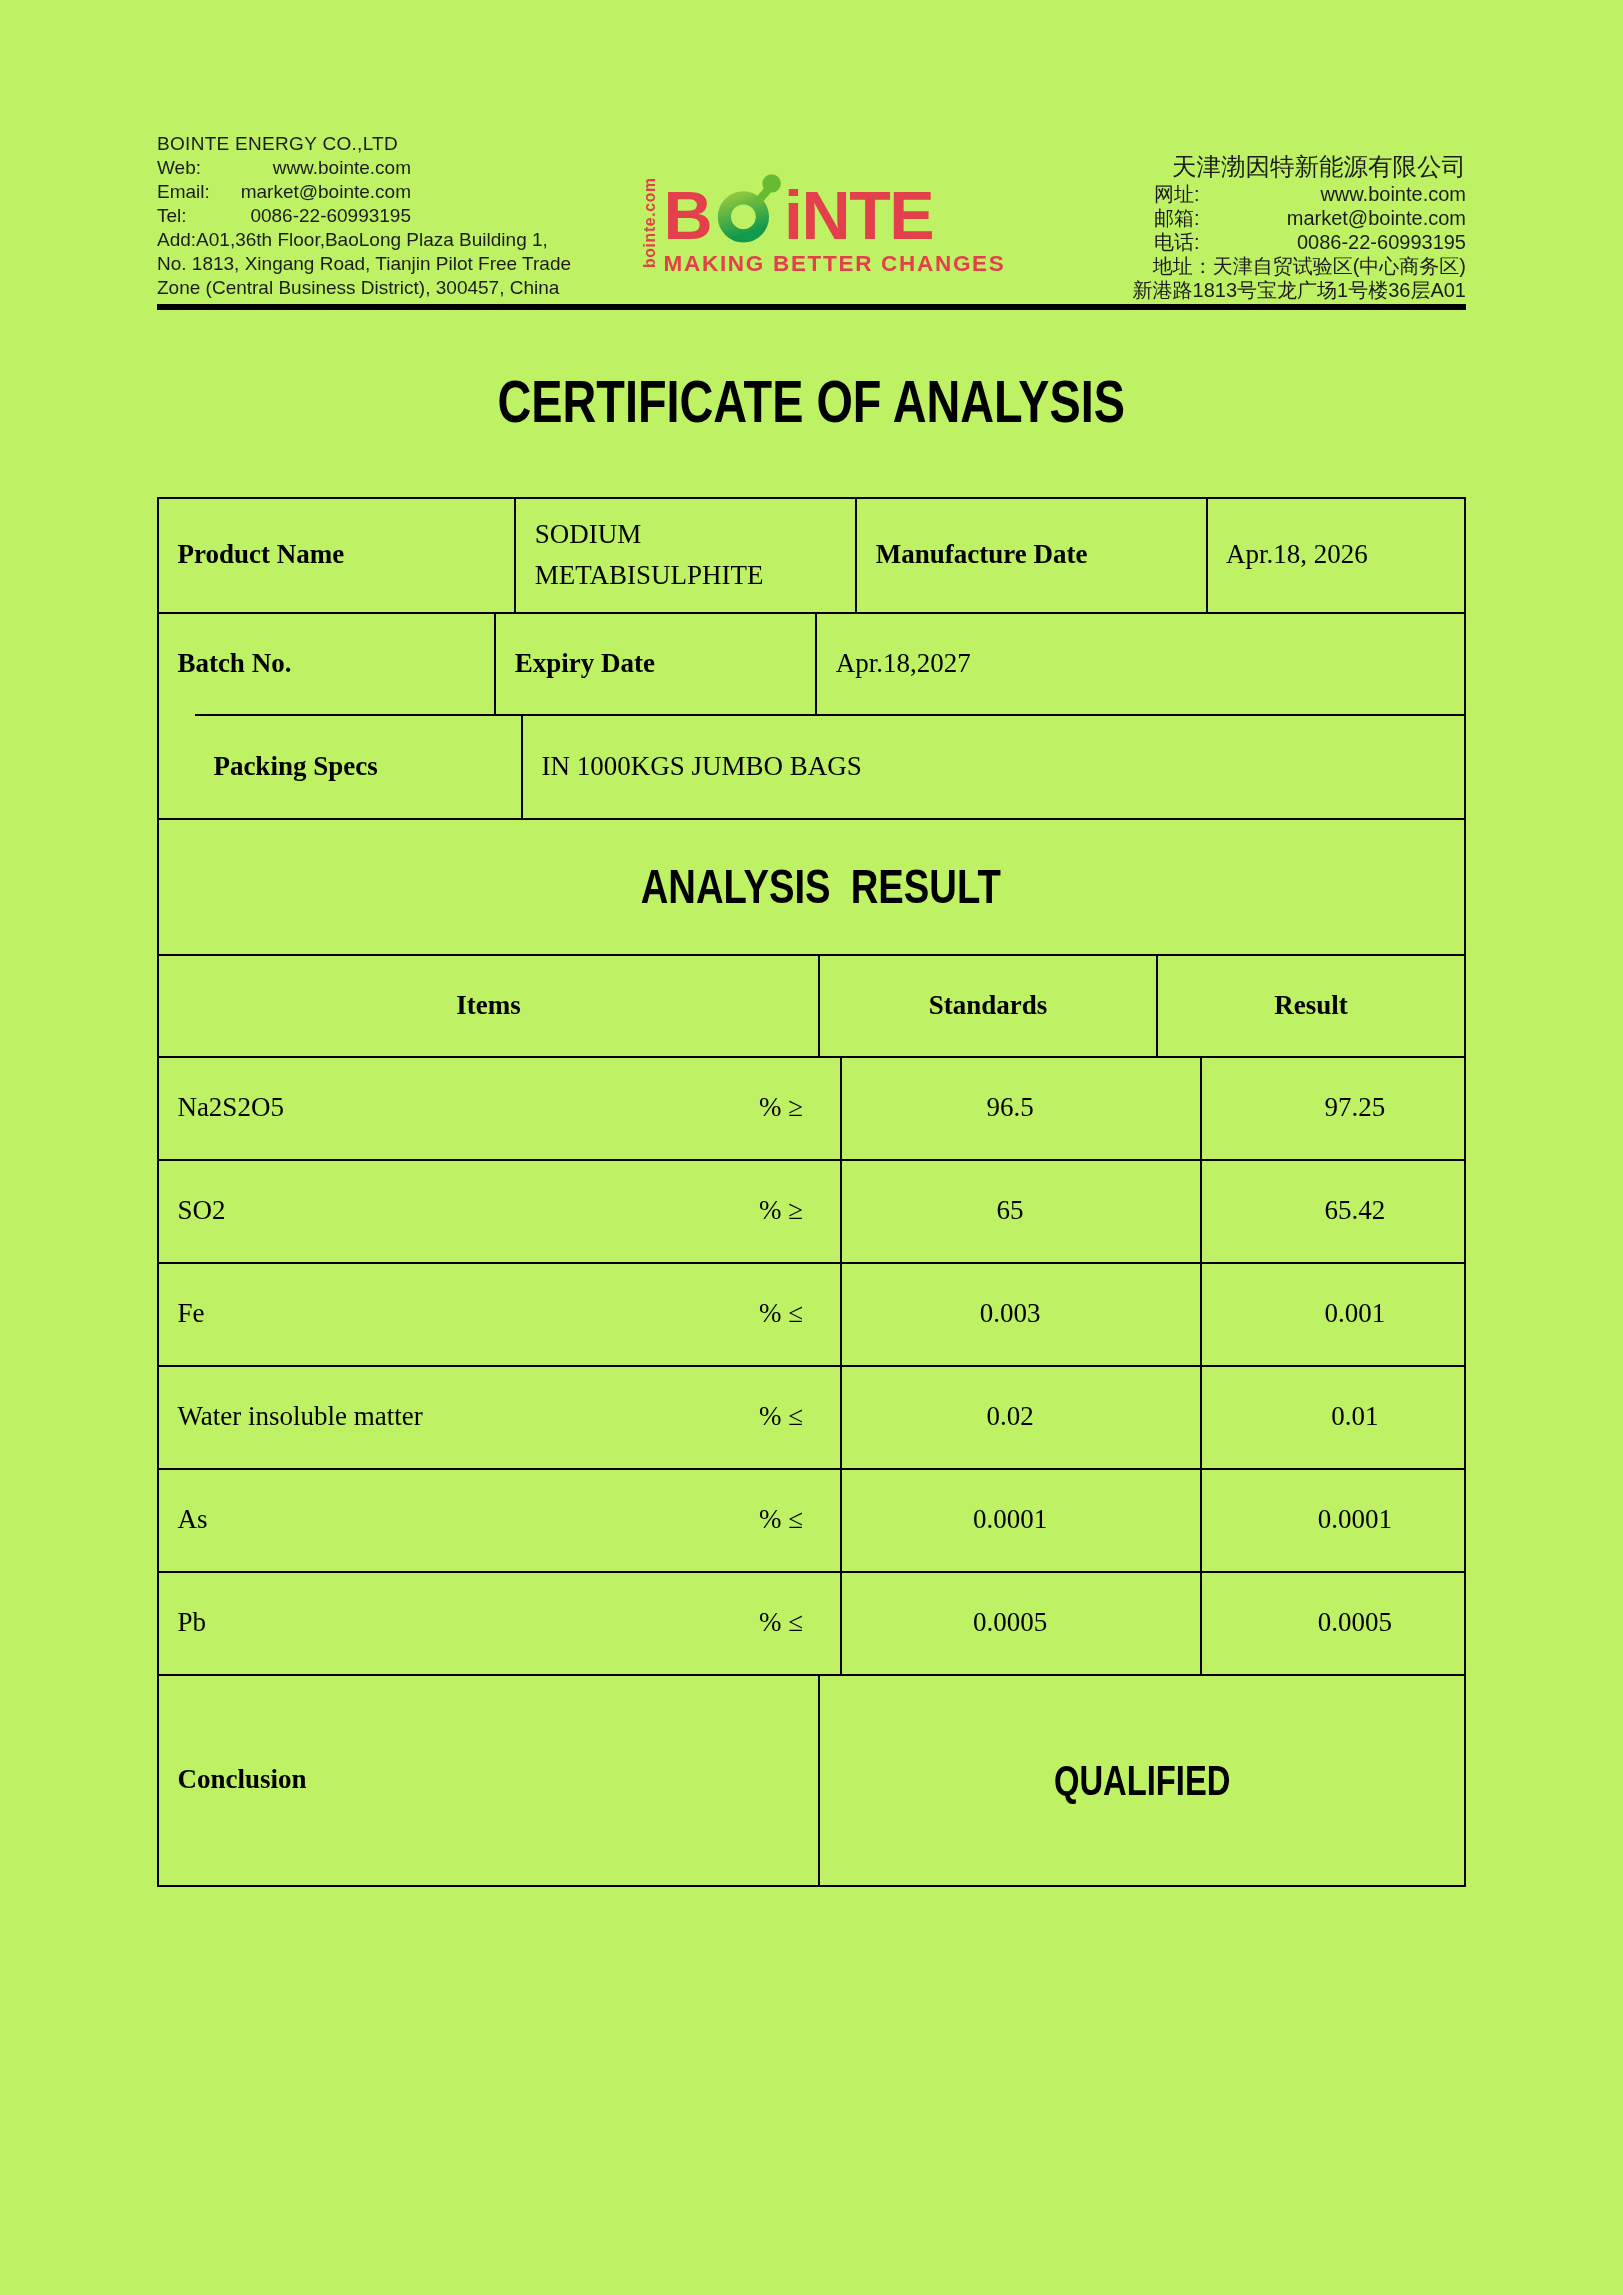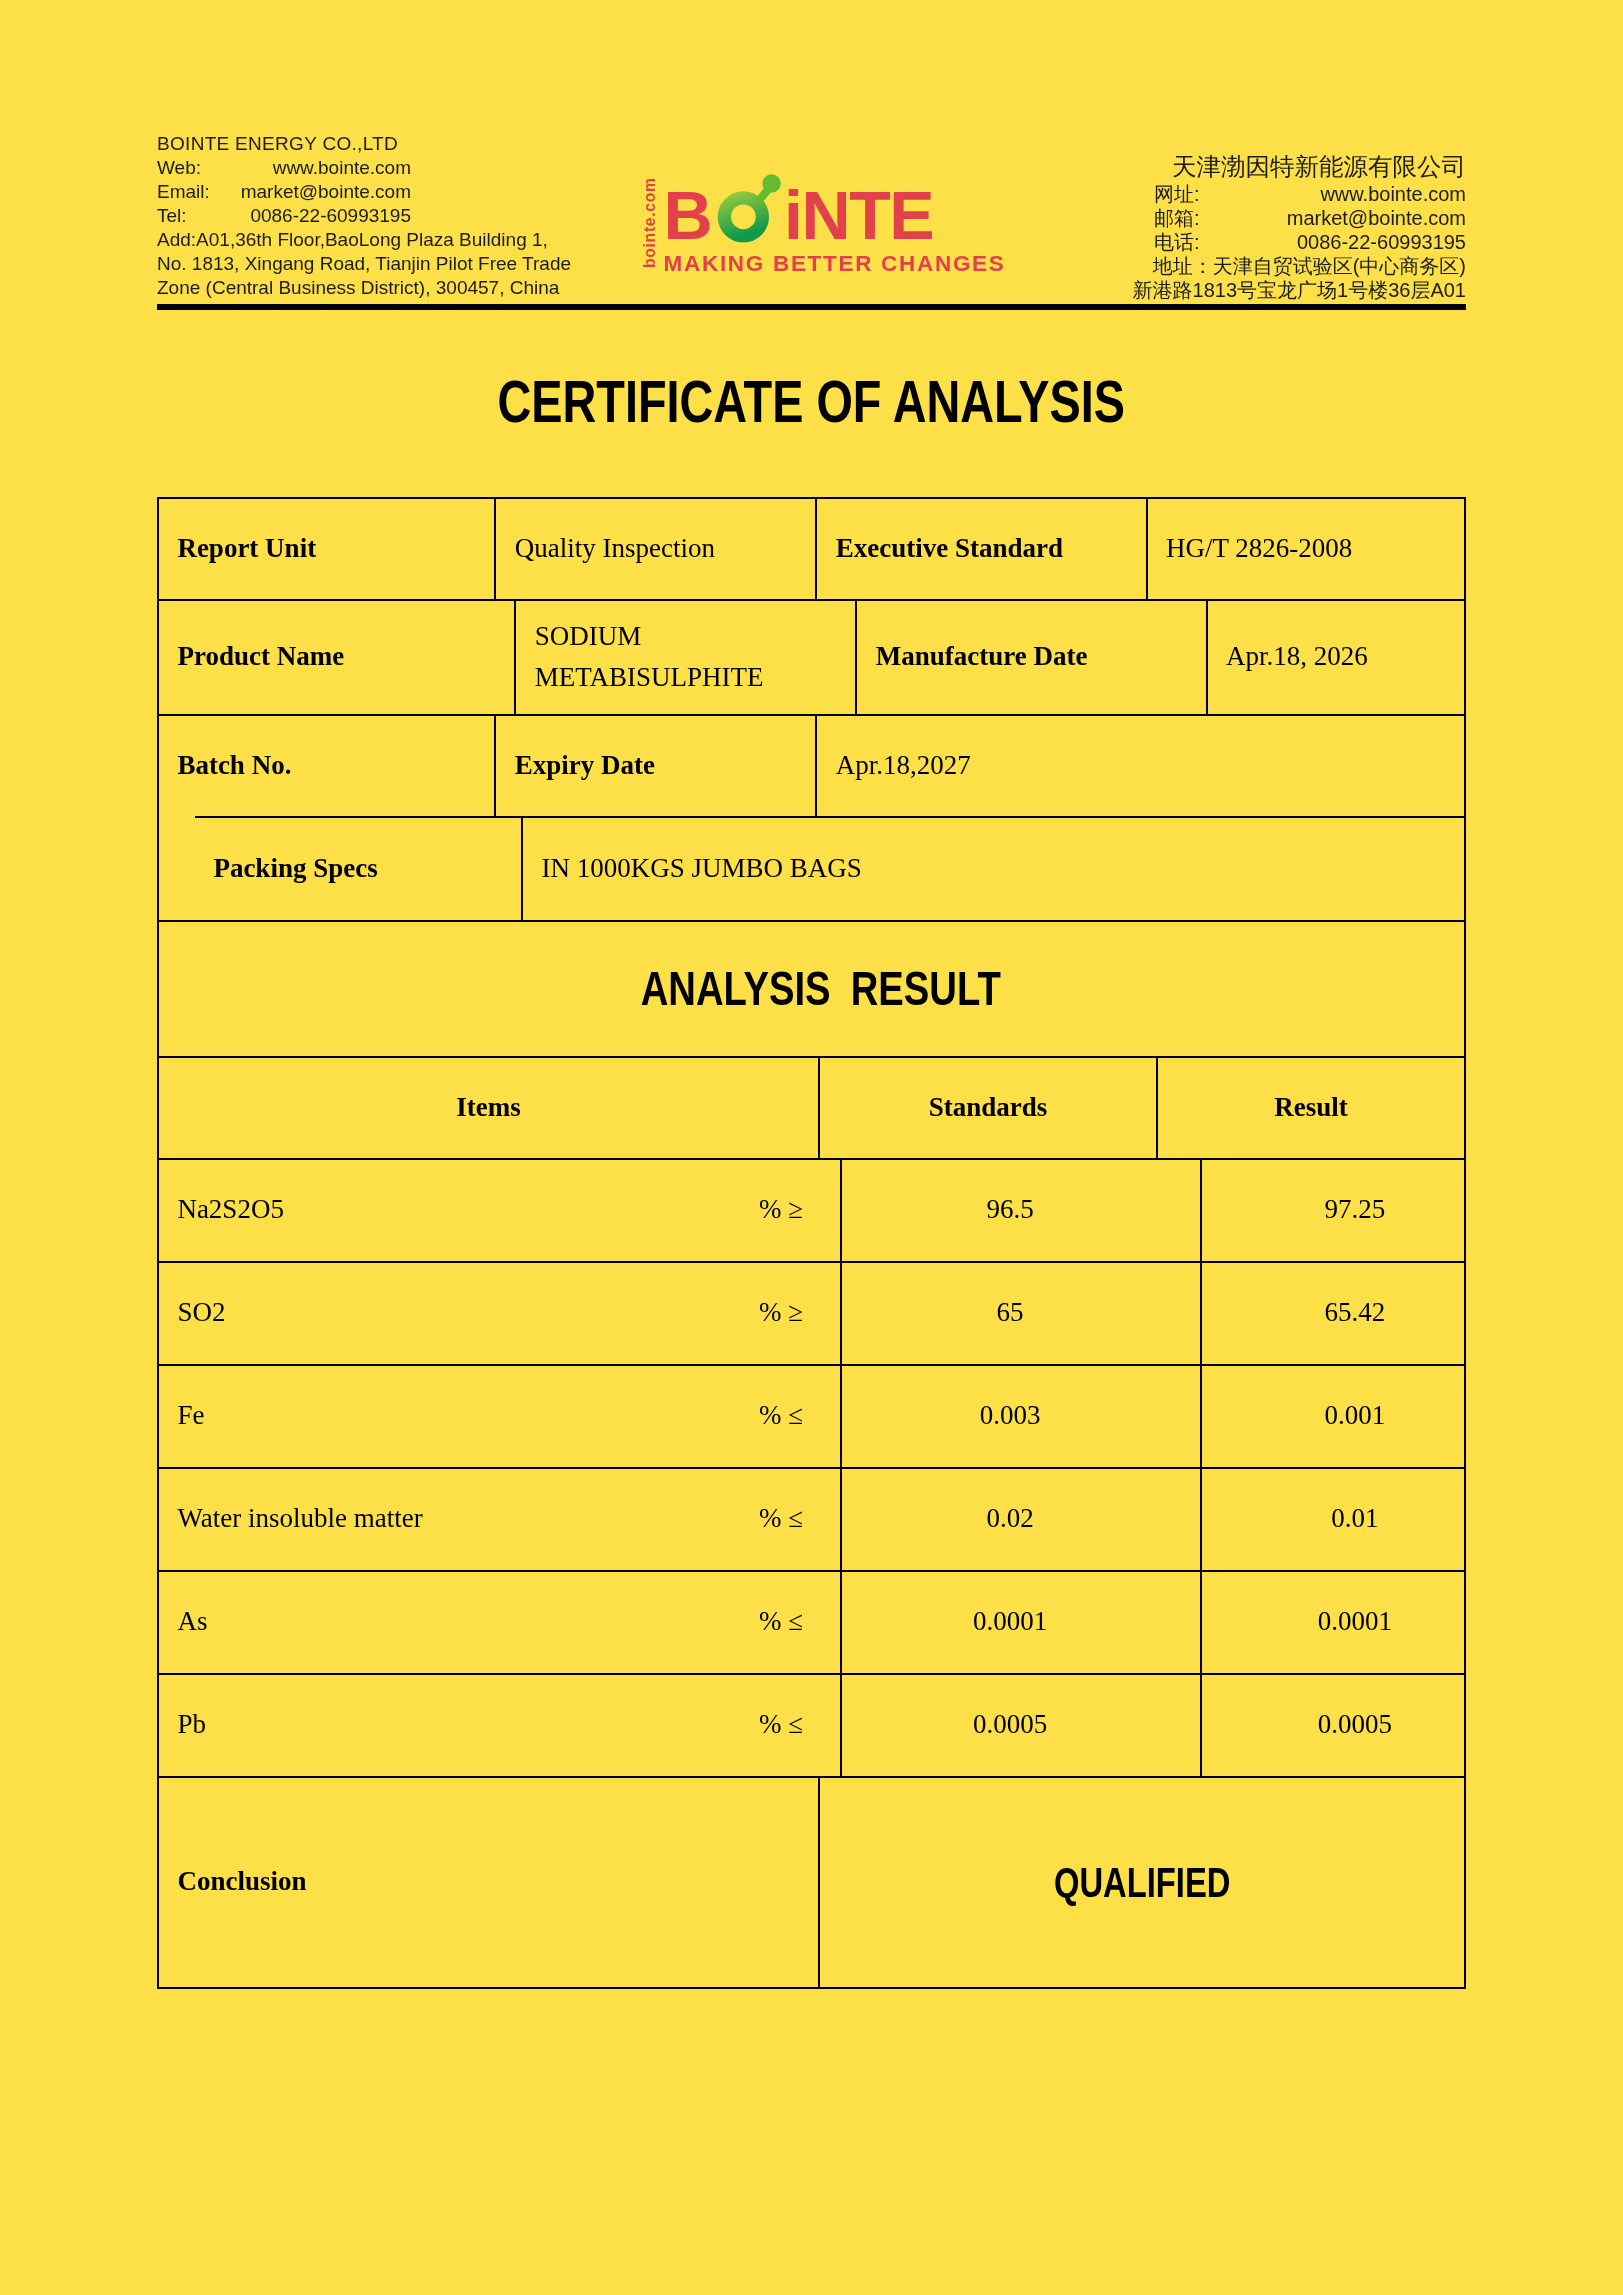--- a/index.html
+++ b/index.html
@@ -1,19 +1,19 @@
 <!DOCTYPE html>
 <html style="font-size:11px"><head>
 <meta charset="utf-8">
 <style>
   html,body { margin:0; padding:0; background:#ffffff; }
   .page {
     position:relative;
     width:1623px; height:2295px;
-    background:#fde047;
+    background:#bef264;
     box-sizing:border-box;
     padding:132px 157px 0 157px;
     font-family:"Liberation Sans","DejaVu Sans",sans-serif;
     color:#000;
   }
 
   
   .letterhead { display:flex; justify-content:space-between; align-items:flex-start; height:169px; }
   .lh-col { font-size:19px; line-height:24px; color:#1c1c1c; }
   .lh-left { width:423px; }
@@ -162,26 +162,20 @@
   </header>
 
   <div class="rule"></div>
 
   <h1 class="doc-title">
     <span class="condensed">CERTIFICATE OF ANALYSIS</span>
   </h1>
 
   <section class="tbl">
 
-    <div class="row r4 h-info1">
-      <div class="cell lbl">Report Unit</div>
-      <div class="cell">Quality Inspection</div>
-      <div class="cell lbl">Executive Standard</div>
-      <div class="cell">HG/T 2826-2008</div>
-    </div>
 
     <div class="row r4 h-info2">
       <div class="cell lbl">Product Name</div>
       <div class="cell">
           <span class="wrap-narrow">SODIUM METABISULPHITE</span>
         </div>
       <div class="cell lbl">Manufacture Date</div>
       <div class="cell">Apr.18, 2026</div>
     </div>
 

